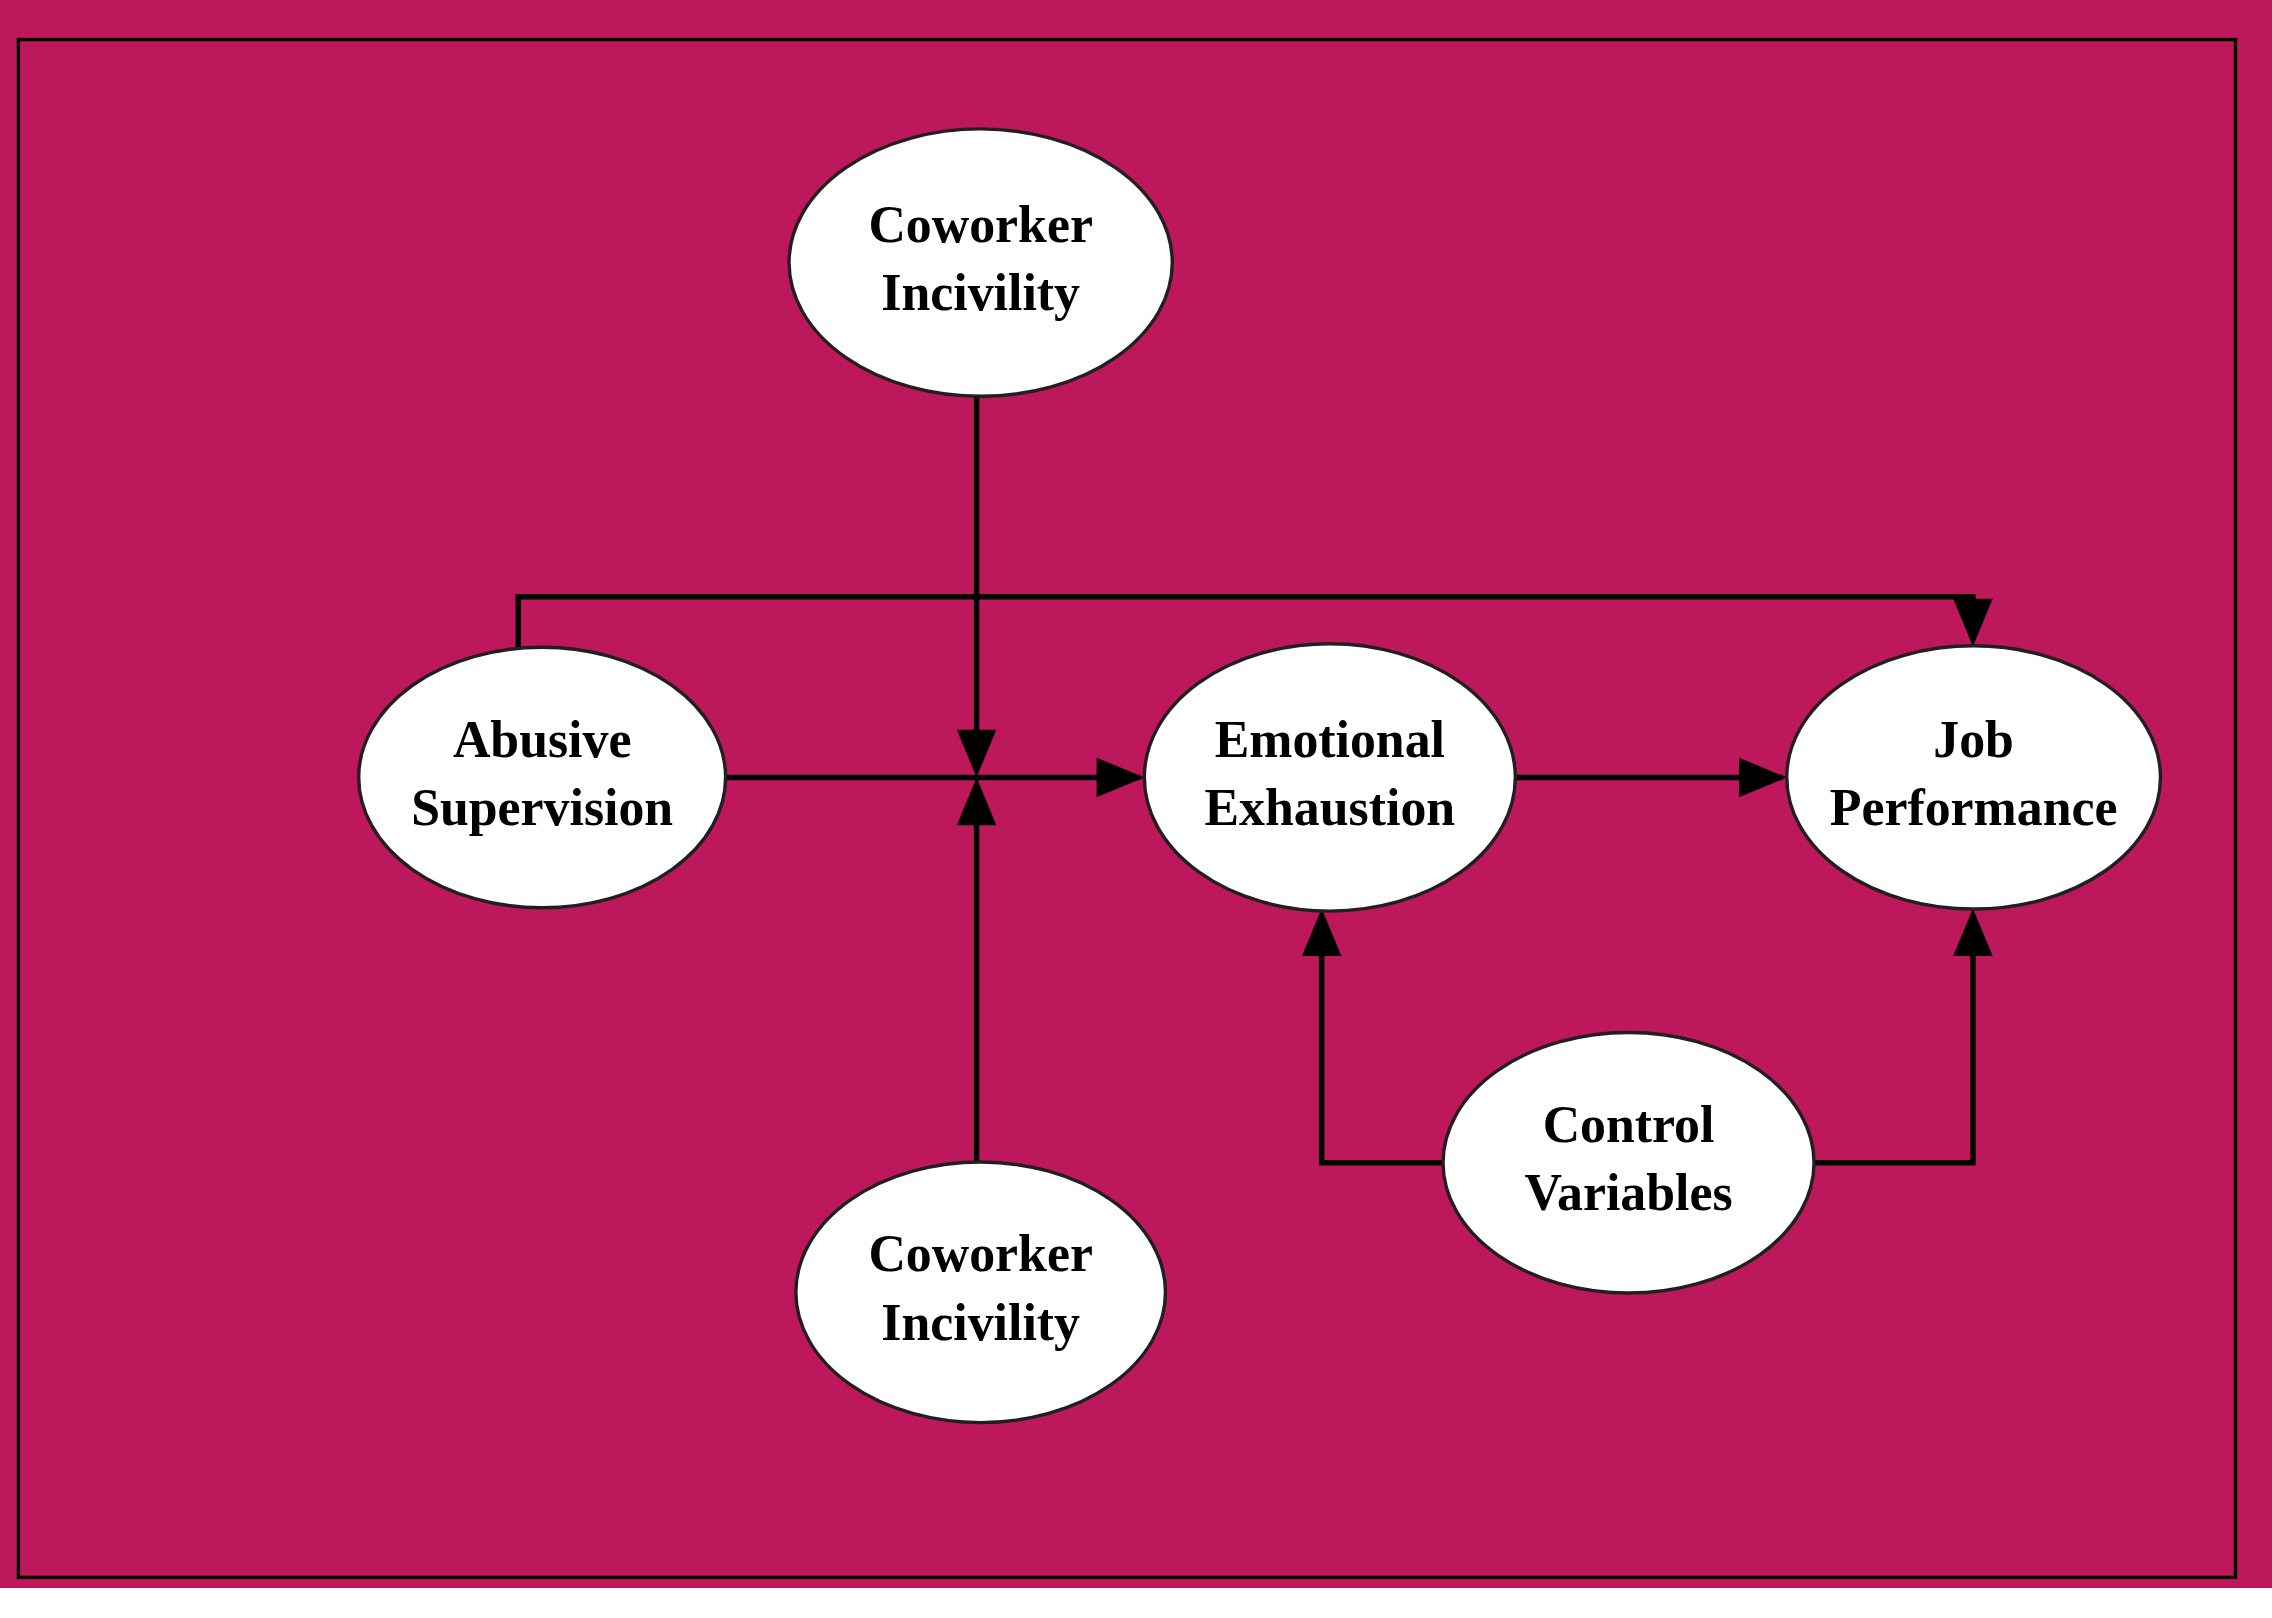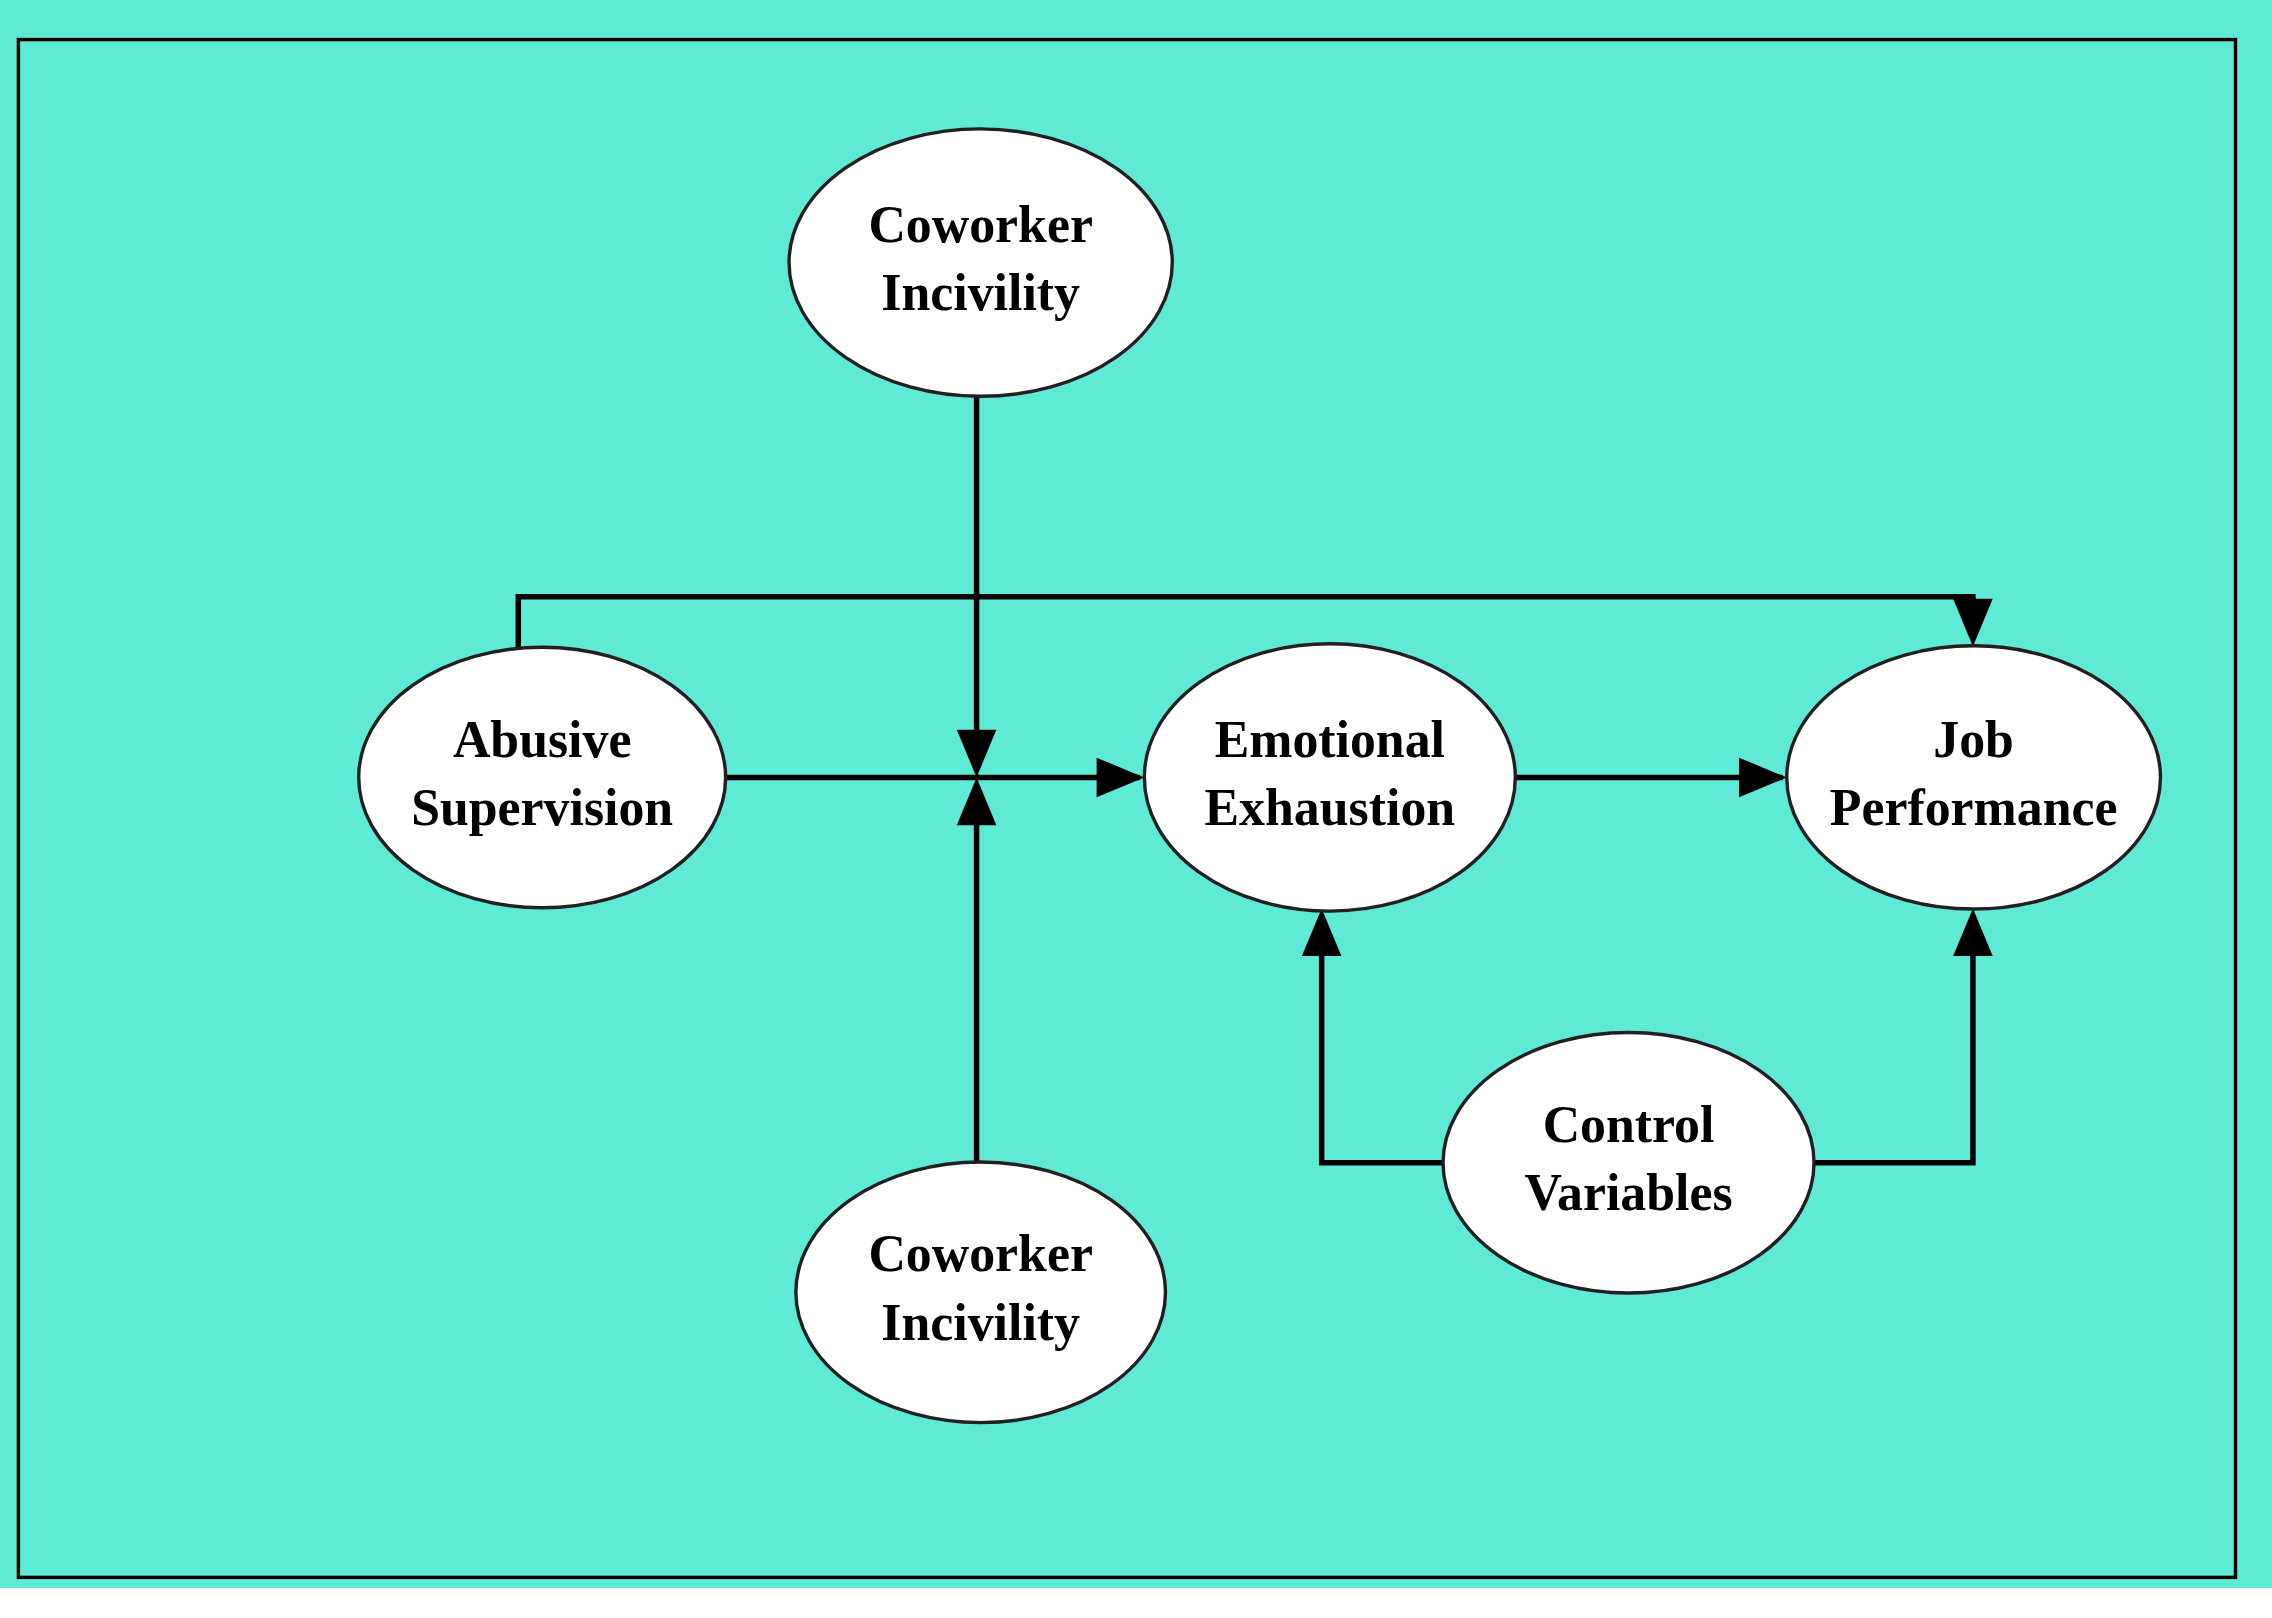--- a/index.html
+++ b/index.html
@@ -8,21 +8,21 @@
     padding: 0;
     background: #ffffff;
   }
   body {
     font-family: "Liberation Serif", "DejaVu Serif", serif;
   }
   #figure-root {
     position: relative;
     width: 2273px;
     height: 1588px;
-    background: #5eead4;
+    background: #be185d;
     overflow: hidden;
   }
   #figure-svg {
     position: absolute;
     left: 0;
     top: 0;
     width: 2273px;
     height: 1619px;
     display: block;
   }

